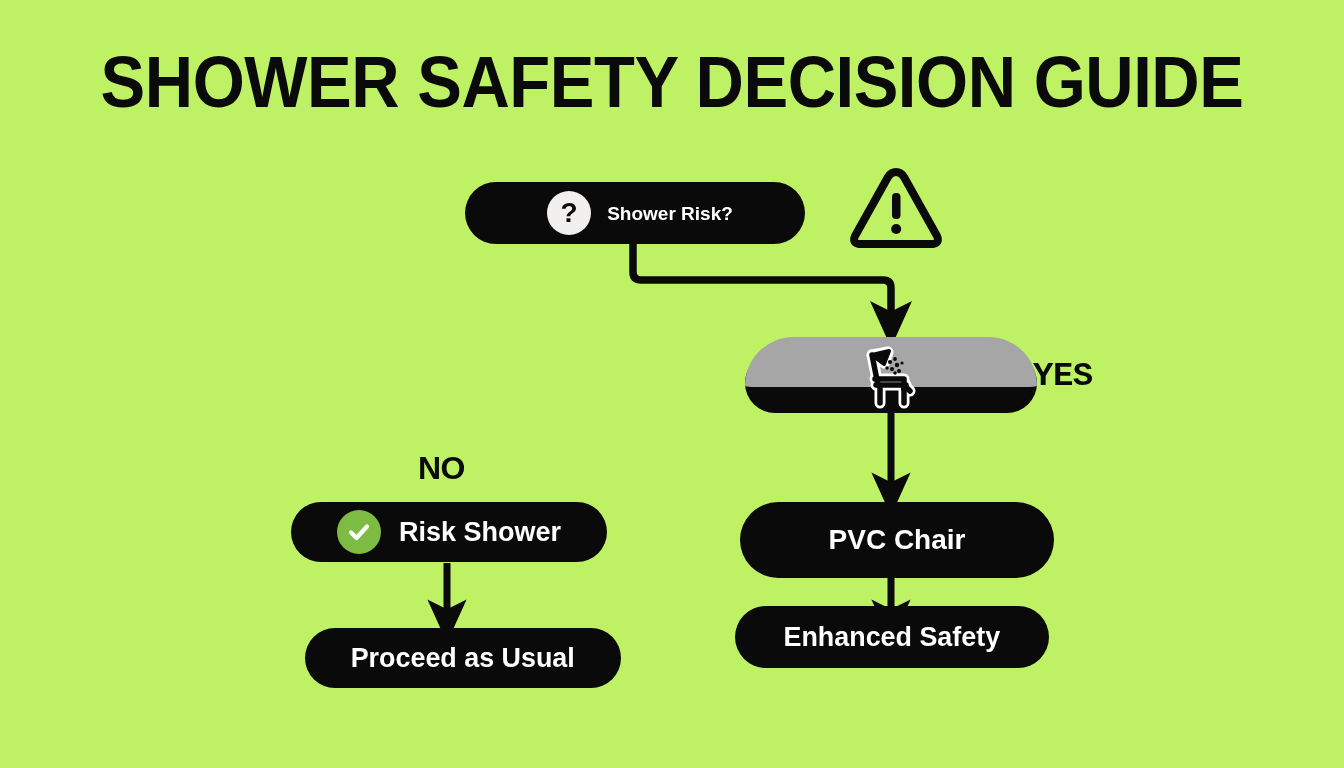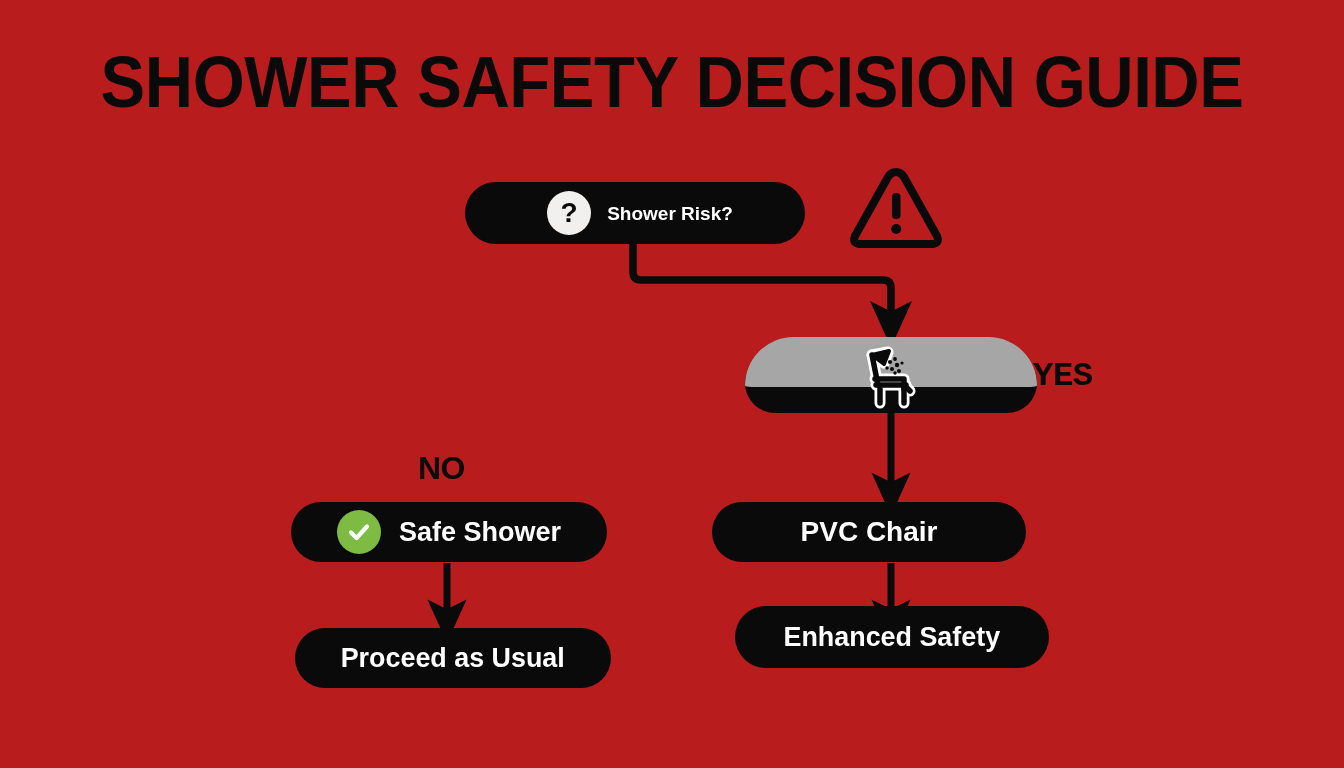--- a/index.html
+++ b/index.html
@@ -8,21 +8,21 @@
     padding: 0;
     background: #ffffff;
   }
   body {
     font-family: "Liberation Sans", sans-serif;
   }
   #canvas {
     position: relative;
     width: 1344px;
     height: 768px;
-    background: #b91c1c;
+    background: #bef264;
     overflow: hidden;
   }
 
   
   #title {
     position: absolute;
     left: 0;
     top: 46px;
     width: 1344px;
     text-align: center;
@@ -157,36 +157,36 @@
     padding-left: 12px;
   }
   #node-safe .label {
     font-size: 27px;
     margin-left: 18px;
     margin-right: 12px;
   }
 
   
   #node-proceed {
-    left: 295px;
+    left: 305px;
     top: 628px;
     width: 316px;
     height: 60px;
   }
   #node-proceed .label {
     font-size: 28px;
     transform: scaleX(0.96);
   }
 
   
   #node-pvc {
-    left: 712px;
+    left: 740px;
     top: 502px;
     width: 314px;
-    height: 60px;
+    height: 76px;
     text-align: center;
   }
   #node-pvc .label { font-size: 28px; }
 
   
   #node-enhanced {
     left: 735px;
     top: 606px;
     width: 314px;
     height: 62px;
@@ -289,21 +289,21 @@
   <div id="yes-label">YES</div>
 
   <div id="no-label">NO</div>
 
   <div class="node" id="node-safe">
     <span class="badge badge-check">
       <svg width="30" height="30" viewBox="0 0 30 30">
         <path d="M7,15.5 L12.5,21 L23,9.5" fill="none" stroke="#ffffff" stroke-width="4.2" stroke-linecap="round" stroke-linejoin="round"></path>
       </svg>
     </span>
-    <span class="label">Safe Shower</span>
+    <span class="label">Risk Shower</span>
   </div>
 
   <div class="node" id="node-proceed">
     <span class="label">Proceed as Usual</span>
   </div>
 
   <div class="node" id="node-pvc">
     <span class="label">PVC Chair</span>
   </div>
 

